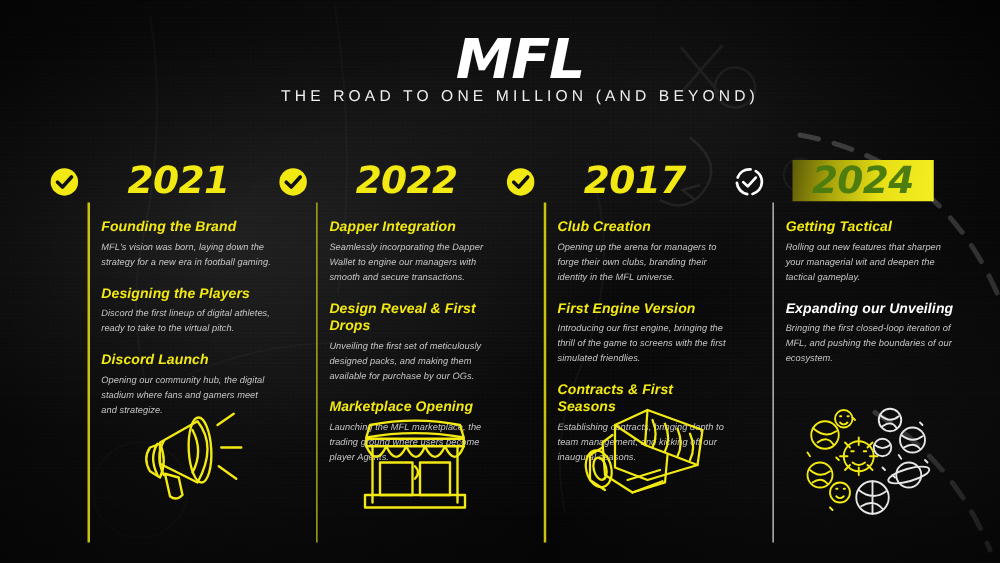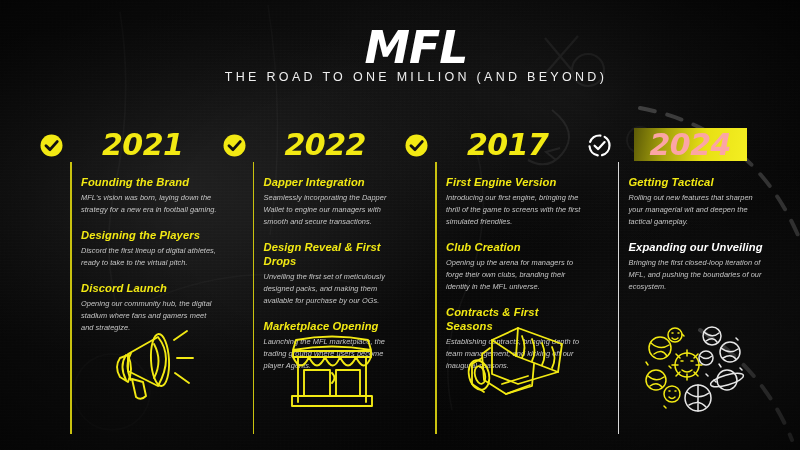--- a/index.html
+++ b/index.html
@@ -60,21 +60,21 @@
   .year-wrap { position:relative; margin-left:7px; height:34px; display:flex; align-items:center; }
   .year {
     font-size:30px; font-weight:bold; font-style:italic; letter-spacing:-.5px;
     color:#F2E913; line-height:1; position:relative; z-index:2;
     font-family:"DejaVu Sans", sans-serif;
   }
   .col.active .hl {
     position:absolute; left:-16px; right:-16px; top:0; bottom:1px; z-index:1;
     background:linear-gradient(100deg,#5c5a07 0%,#a8a40c 28%,#e8e014 62%,#f4ef22 100%);
   }
-  .col.active .year { color:#fca5a5; }
+  .col.active .year { color:#4d7c0f; }
 
   .stem {
     position:absolute; left:30px; top:34px; bottom:-6px; width:1.5px;
     background:#C9C20F;
   }
   .col.active .stem { background:#d8d8d8; left:30px; }
 
   .items { margin-left:41px; padding-top:13px;font-style:italic; }
   .item { margin-bottom:12px; }
   .item-title {
@@ -190,26 +190,26 @@
     <path d="M6 11.8 L10 15.6 L17.2 7.6" stroke="#111" stroke-width="2.9" fill="none" stroke-linecap="round" stroke-linejoin="round"></path>
   </svg>
         </div>
         <div class="year-wrap">
           <div class="year">2017</div>
         </div>
       </div>
       <div class="stem"></div>
       <div class="items">
         <div class="item">
+          <div class="item-title">Club Creation</div>
+          <div class="item-desc">Opening up the arena for managers to forge their own clubs, branding their identity in the MFL universe.</div>
+        </div>
+        <div class="item">
           <div class="item-title">First Engine Version</div>
           <div class="item-desc">Introducing our first engine, bringing the thrill of the game to screens with the first simulated friendlies.</div>
-        </div>
-        <div class="item">
-          <div class="item-title">Club Creation</div>
-          <div class="item-desc">Opening up the arena for managers to forge their own clubs, branding their identity in the MFL universe.</div>
         </div>
         <div class="item">
           <div class="item-title">Contracts &amp; First Seasons</div>
           <div class="item-desc">Establishing contracts, bringing depth to team management, and kicking off our inaugural seasons.</div>
         </div>
       </div>
     </div>
     <div class="col active">
       <div class="year-row">
         <div class="badge">

